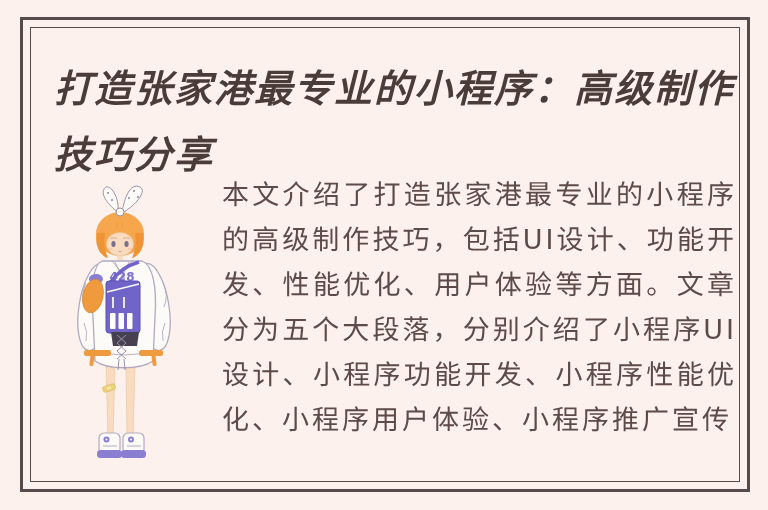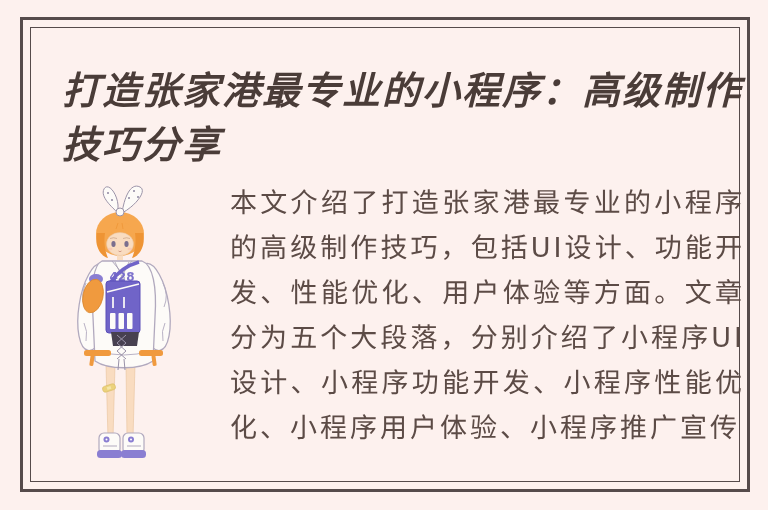--- a/index.html
+++ b/index.html
@@ -22,40 +22,40 @@
     position: absolute;
     left: 30px; top: 27px;
     width: 708px; height: 453px;
     border: 1px solid var(--frame, #564b4b);
     pointer-events: none;
   }
   .title {
     position: absolute;
     left: 46px; top: 48px;
     width: 692px;
-    margin: 16px;
+    margin: 8px;
     font-family: "DejaVu Serif", serif;
     font-weight: 700;
     font-style: italic;
     font-size: 38px;
-    line-height: 54px;
+    line-height: 66px;
     letter-spacing: 2px;
     color: var(--title-color, #4a3c38);
   }
   .content-row { position: absolute; left: 0; top: 0; }
   .illustration {
     position: absolute;
     left: 60px; top: 165px;
     width: 150px; height: 310px;
   }
   .body-text {
     position: absolute;
     left: 222px; top: 172px;
     width: 515px;
-    margin: 8px;
+    margin: 0;
     font-size: 27px;
     line-height: 45px;
     letter-spacing: 3px;
     color: var(--body-color, #5c4b46);
     text-align: justify;
     word-break: break-all;
   }
   svg { display: block; }
 </style>
 </head>

